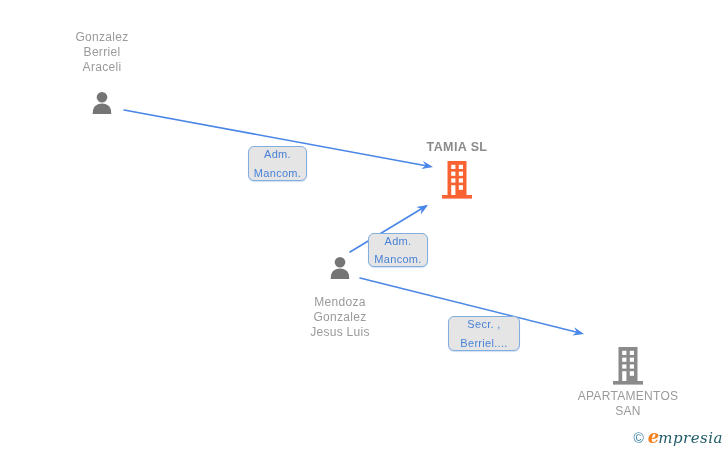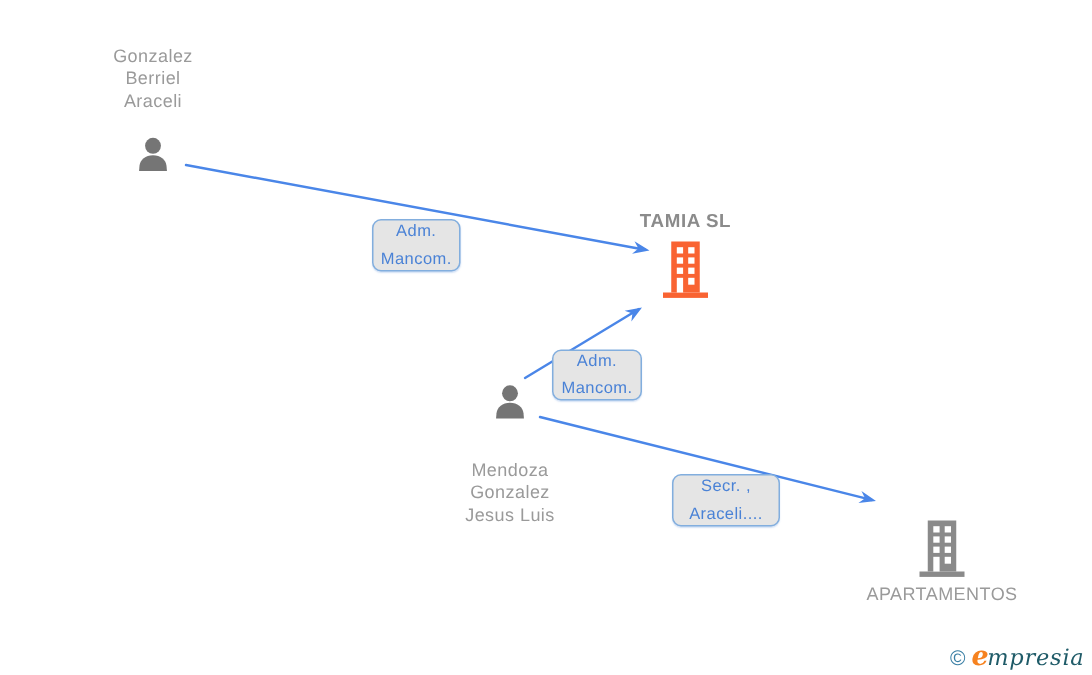--- a/index.html
+++ b/index.html
@@ -18,21 +18,21 @@
   .chip{
     position:absolute;z-index:2;box-sizing:border-box;
     background:#e5e5e5;border:1.5px solid #82aede;border-radius:6px;
     box-shadow:0 1px 1px rgba(130,170,225,.35);
     display:flex;flex-direction:column;align-items:center;justify-content:space-between;
     color:#4a82d6;font-size:11px;line-height:14.5px;letter-spacing:.3px;text-align:center;
     cursor:pointer;
     margin-top:28px;
   }
   .gap1{margin-top:15px;}
-  .gap2{margin-top:23px;}
+  .gap2{margin-top:12px;}
   .gap3{margin-top:4px;}
   .watermark{
     position:absolute;right:5px;bottom:3px;z-index:2;display:flex;align-items:baseline;gap:4px;
     font-family:"DejaVu Serif", serif;cursor:pointer;
   }
   .wm-copy{color:#3a7fa5;font-size:14px;font-family:"Liberation Sans",sans-serif;}
   .wm-e{color:#f6821f;font-style:italic;font-size:18px;font-weight:bold;line-height:1;}
   .wm-rest{color:#1f5b68;font-style:italic;font-size:15px;letter-spacing:.5px;margin-left:-1px;}
 </style>
 </head>
@@ -114,34 +114,35 @@
           <rect x="17.8" y="12.6" width="4.2" height="4.2"></rect>
           <rect x="10.2" y="19.4" width="4.2" height="4.2"></rect>
           <rect x="17.8" y="19.4" width="4.2" height="4.2"></rect>
           <rect x="10.2" y="26.2" width="4.2" height="9.8"></rect>
           <rect x="17.8" y="26.2" width="4.2" height="4.6"></rect>
         </g>
       </svg>
     </div>
     <div class="node-label gap3">
       <div>APARTAMENTOS</div>
+      <div>SAN</div>
     </div>
   </div>
 
   <div class="chip" style="left:248px;top:118px;width:59px;height:35px;">
     <div>Adm.</div>
     <div>Mancom.</div>
   </div>
   <div class="chip" style="left:368px;top:205px;width:60px;height:34px;">
     <div>Adm.</div>
     <div>Mancom.</div>
   </div>
   <div class="chip" style="left:448px;top:288px;width:72px;height:35px;">
     <div>Secr. ,</div>
-    <div>Araceli....</div>
+    <div>Berriel....</div>
   </div>
 
   <svg class="layer arrows-layer" viewBox="0 0 728 450">
     <path fill="#4a86e8" d="M433 167 L421.4 169.1 L425.6 165.6 L423 160.9 Z"></path>
     <path fill="#4a86e8" d="M428 205 L420.9 214.4 L421.6 209 L416.4 207.1 Z"></path>
     <path fill="#4a86e8" d="M584 334 L572.3 335.4 L576.7 332.2 L574.3 327.3 Z"></path>
   </svg>
 
   <div class="watermark">
     <span class="wm-copy">©</span>

